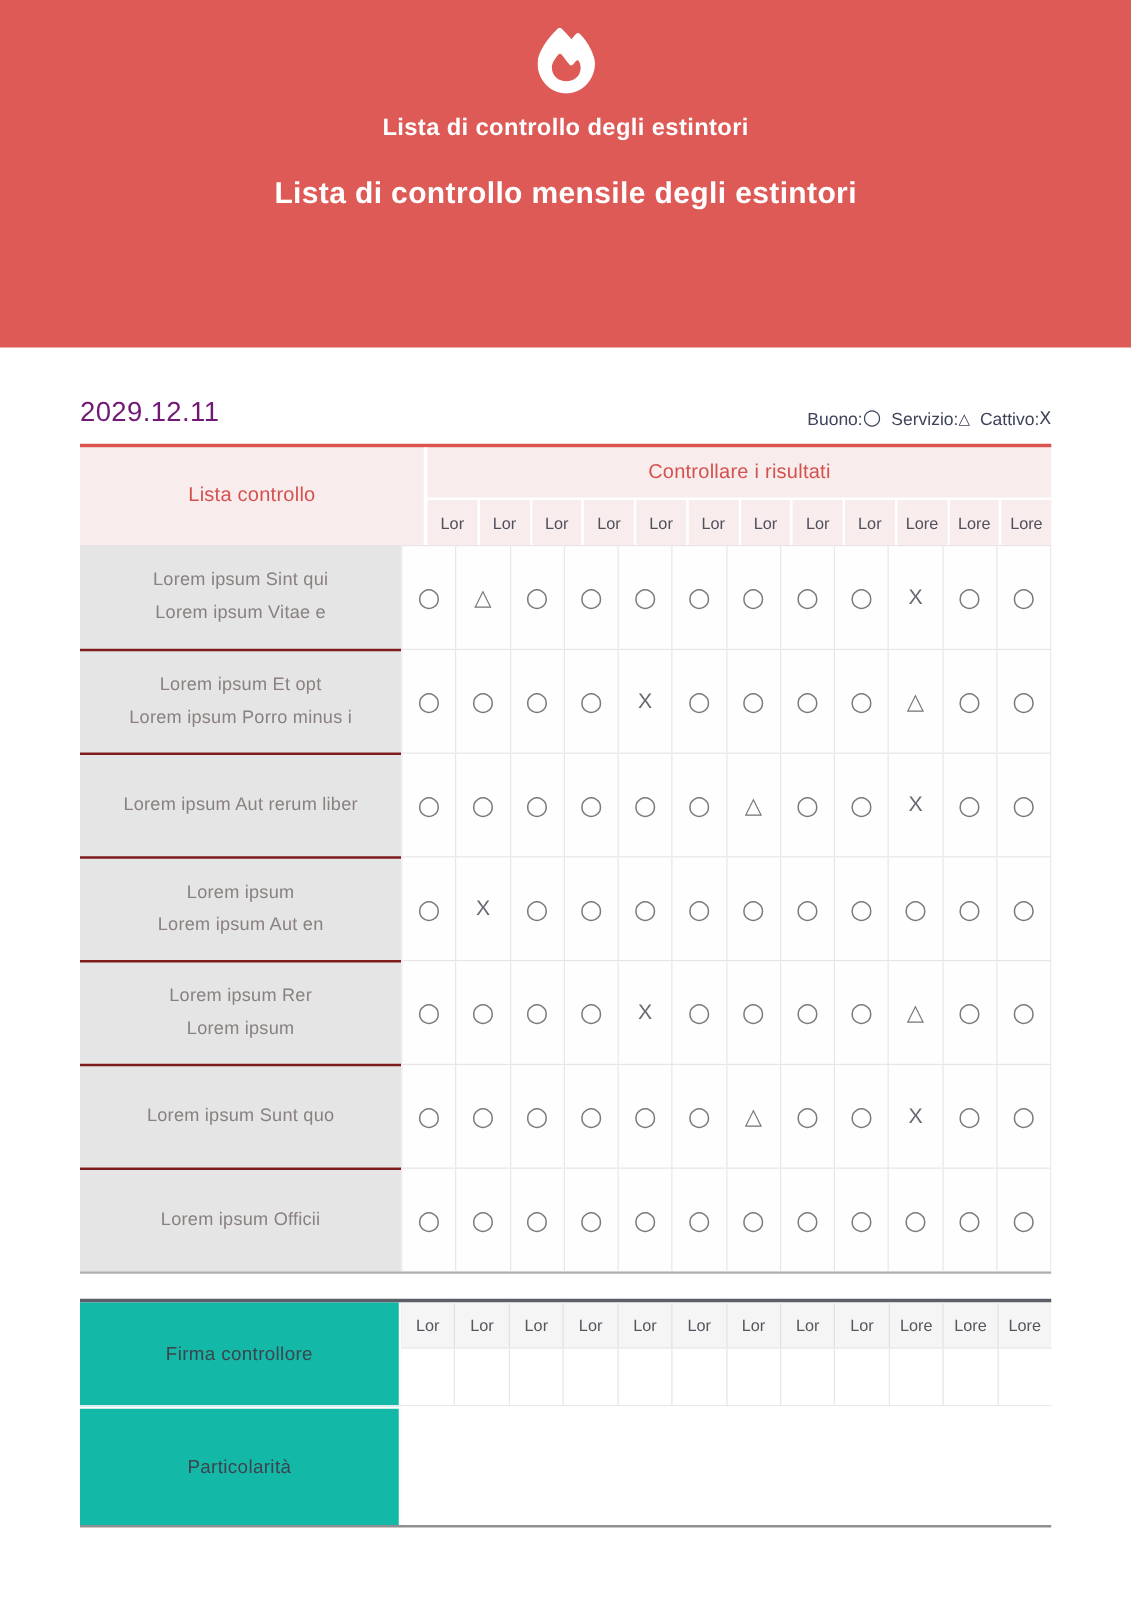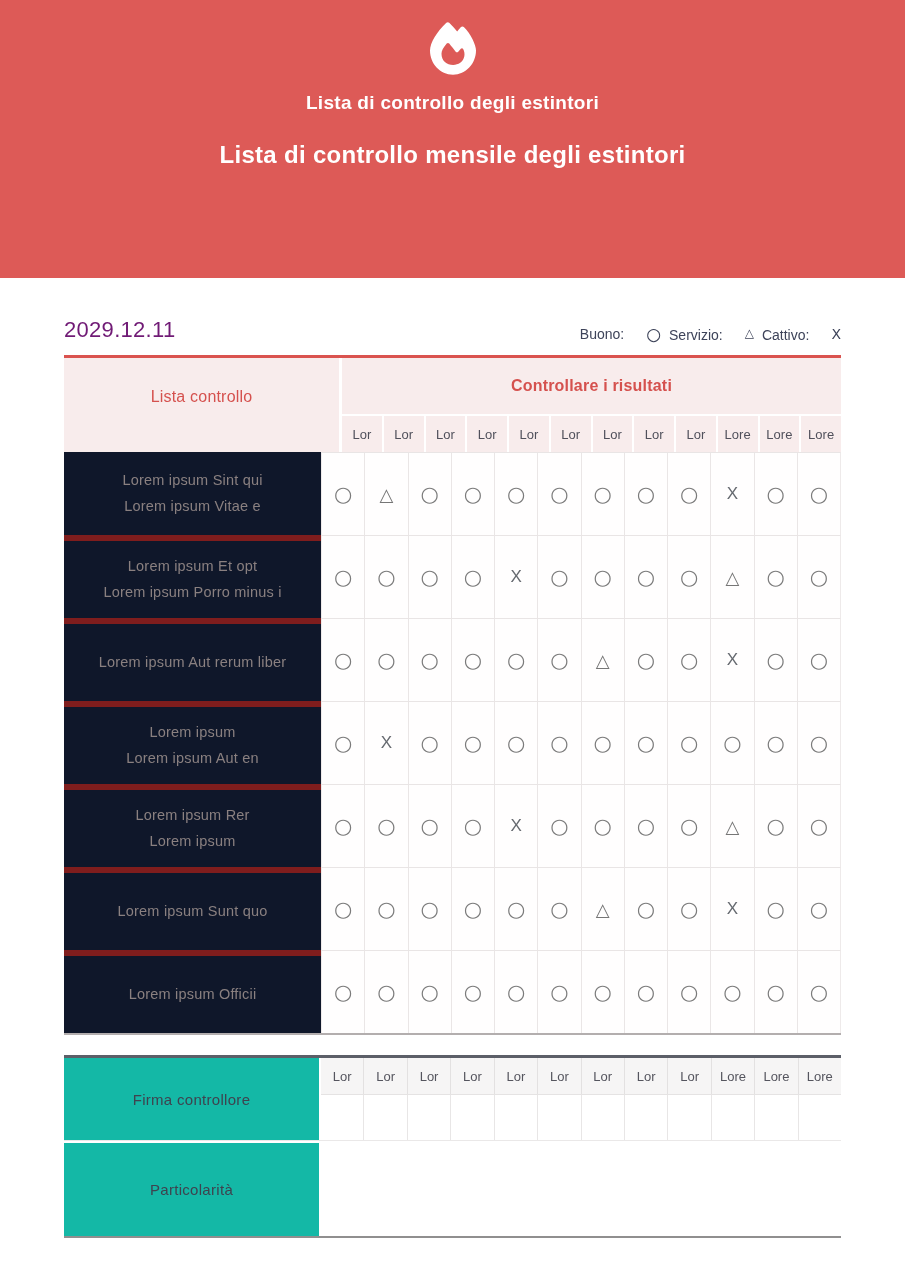--- a/index.html
+++ b/index.html
@@ -11,45 +11,45 @@
   .hero { height:278px; background:#dd5a57; display:flex; flex-direction:column; align-items:center; padding-top:22px; }
   .flame { width:46px; height:53px; }
   .hero-subtitle { margin-top:17px; color:#ffffff; font-size:19px; font-weight:700; letter-spacing:.3px; }
   .hero-title { margin-top:27px; color:#ffffff; font-size:24px; font-weight:700; letter-spacing:.3px; }
 
   
   .content { padding:0 64px; }
   .meta-row { margin-top:39px; display:flex; justify-content:space-between; align-items:flex-end; }
   .date { font-size:22px; color:#701a75; font-weight:400; letter-spacing:.3px; }
   .legend { font-size:14px; color:#3d4359; display:flex; align-items:center; gap:2px; }
-  .legend .grp { display:flex; align-items:flex-start;gap:22px; }
+  .legend .grp { display:flex; align-items:center; }
   .legend .grp + .grp { margin-left:6px; }
   .legend .sym { font-family:"DejaVu Sans",sans-serif; line-height:1; }
   .legend .sym-circle { font-size:17px; }
   .legend .sym-tri { font-size:12px; }
   .legend .sym-x { font-size:14px; }
 
   
   .main-table { margin-top:12px; border-top:3px solid #da534f; border-bottom:2px solid #b3aeae; }
   .thead { display:flex; background:#f8ecec; }
   .corner { width:275px; height:78px; display:flex; align-items:center; justify-content:center;
             color:#d5514e; font-size:16px; font-weight:500; letter-spacing:.2px; }
   .results { flex:1; display:flex; flex-direction:column; border-left:3px solid #ffffff; }
-  .results-title { height:56px; display:flex; align-items:center; justify-content:center;
-                   color:#d5514e; font-size:16px; font-weight:700; letter-spacing:.2px;border-radius:15px; }
+  .results-title { height:40px; display:flex; align-items:center; justify-content:center;
+                   color:#d5514e; font-size:16px; font-weight:400; letter-spacing:.2px;border-radius:15px; }
   .col-heads { height:38px; display:flex; border-top:2px solid #ffffff; }
   .col-head { flex:1; display:flex; align-items:center; justify-content:center;
               color:#50505b; font-size:13px; border-left:2px solid #ffffff; }
   .col-head:first-child { border-left:none; }
 
   .t-row { display:flex; height:83px; }
-  .row-label { width:257px; background:#0f172a; display:flex; flex-direction:column;
+  .row-label { width:257px; background:#e5e5e5; display:flex; flex-direction:column;
                align-items:center; justify-content:center; gap:1px;
                color:#8a8080; font-size:14.5px; line-height:25px; letter-spacing:.2px; }
-  .t-row + .t-row .row-label { border-top:6px solid #7f1d1d; }
+  .t-row + .t-row .row-label { border-top:2px solid #7f1d1d; }
   .row-cells { flex:1; display:flex; border-top:1px solid #e9e5e5; border-left:1px solid #eeeaea;
                border-right:1px solid #eeeaea; background:#fffefe; }
   .cell { flex:1; display:flex; align-items:center; justify-content:center;
           border-left:1px solid #eae6e6; font-family:"DejaVu Sans",sans-serif; }
   .cell:first-child { border-left:none; }
   .sym-good    { font-size:21px; color:#7b7b7b; }
   .sym-service { font-size:18px; color:#767676; }
   .sym-bad     { font-size:17px; color:#666a70; font-family:"Liberation Sans",sans-serif; }
 
   

